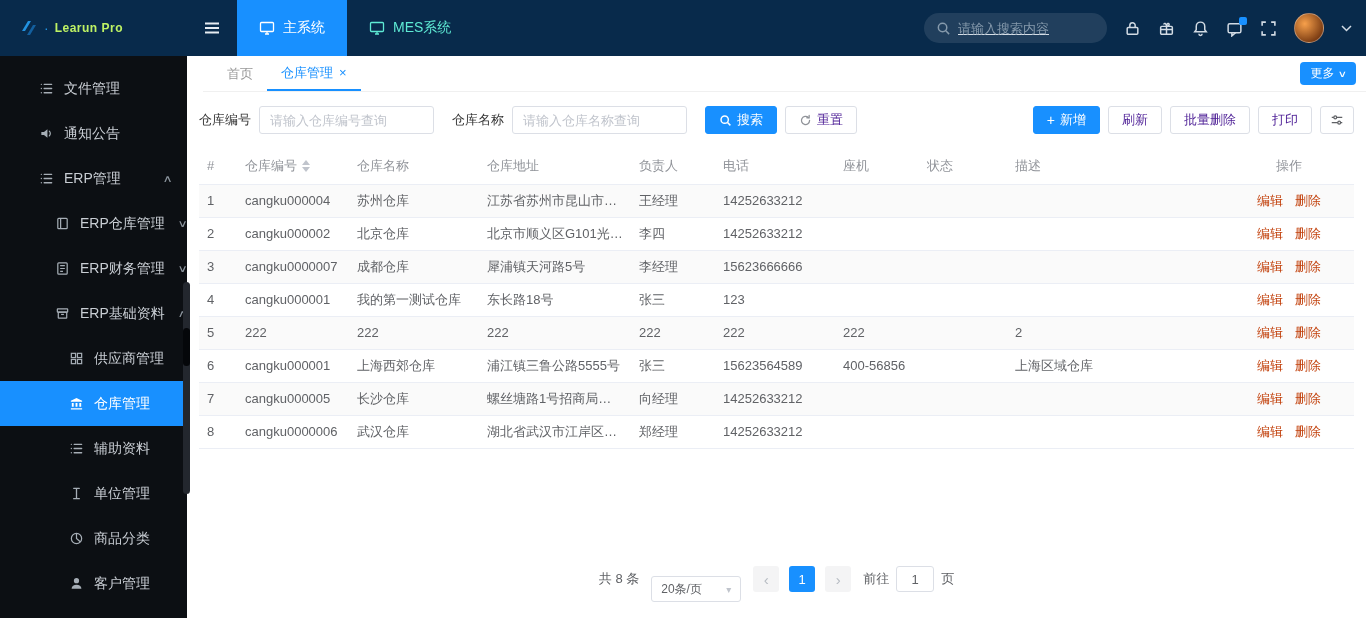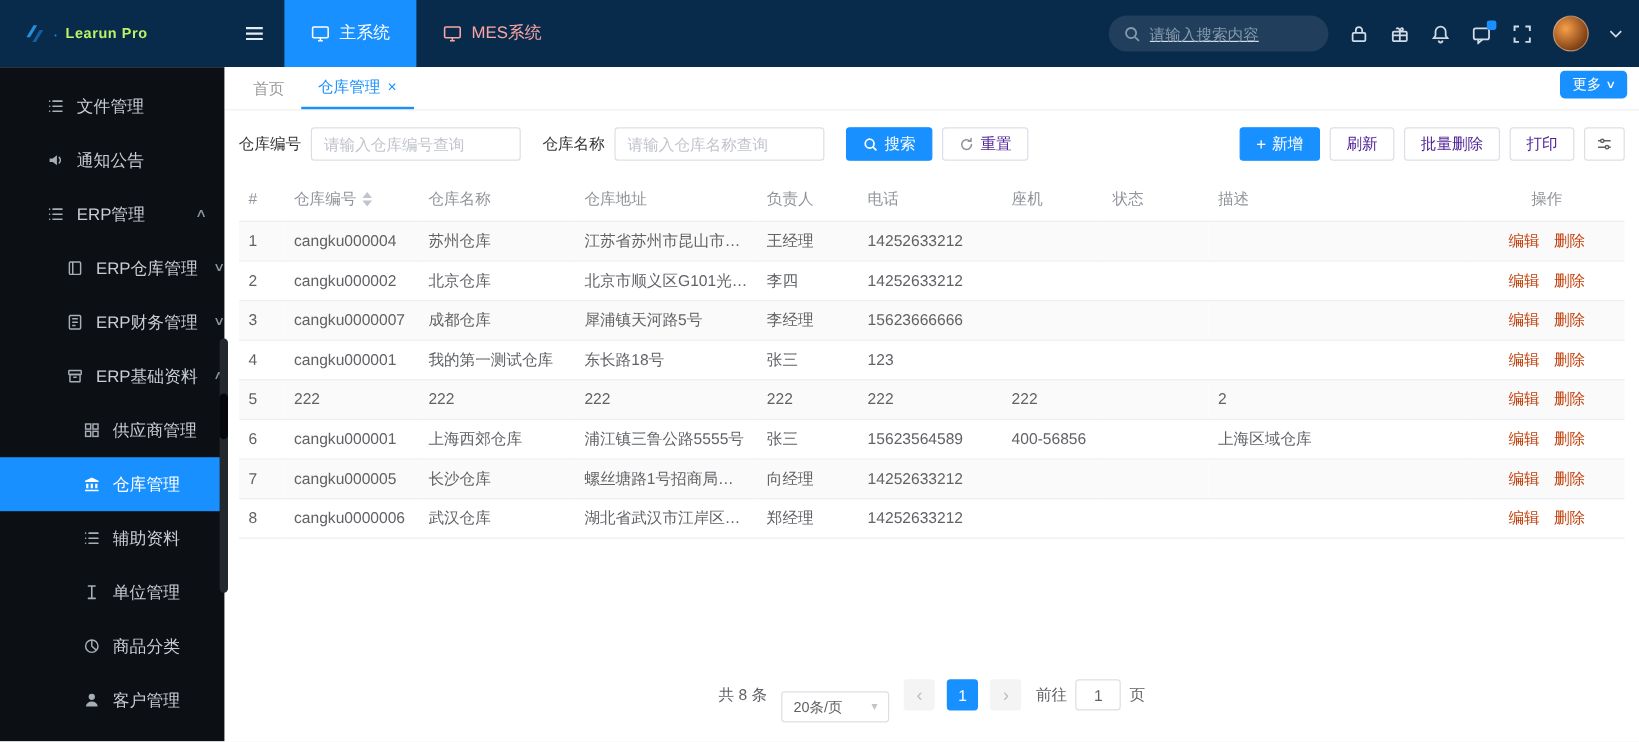--- a/index.html
+++ b/index.html
@@ -6,21 +6,21 @@
   html,body { width:1366px; height:618px; overflow:hidden; }
   body { font-family:"Liberation Sans","DejaVu Sans",sans-serif; }
   .screen { width:1366px; height:618px; display:flex; flex-direction:column; background:#f0f2f5; position:relative; overflow:hidden; }
 
   
   .topbar { height:56px; background:#082a4b; display:flex; align-items:center; flex-shrink:0; color:#d6dee6; }
   .logo { width:187px; height:56px; display:flex; align-items:center; padding-left:18px; gap:6px; flex-shrink:0; }
   .logo-text { color:#bef264; font-size:12px; font-weight:bold; letter-spacing:.5px; }
   .logo-dot { color:#2292e0; font-size:14px; }
   .hamburger { padding:0 16px; height:56px; display:flex; align-items:center; cursor:pointer; }
-  .nav-item { height:56px; display:flex; align-items:center; gap:8px; padding:0 22px; font-size:14px; color:#fca5a5; cursor:pointer; }
+  .nav-item { height:56px; display:flex; align-items:center; gap:8px; padding:0 22px; font-size:14px; color:#5eead4; cursor:pointer; }
   .nav-item.active { background:#1890ff; color:#fff; }
   .topbar-right { margin-left:auto; display:flex; align-items:center; gap:17px; padding-right:14px; }
   .hsearch { width:183px; height:30px; background:rgba(255,255,255,.10); border-radius:15px; display:flex; align-items:center; padding:0 12px; gap:7px;text-decoration:underline; }
   .hsearch input { background:transparent; border:none; outline:none; color:#c5d2de; font-size:13px; width:130px; }
   .hsearch input::placeholder { color:#869aac; }
   .hicon { display:flex; align-items:center; cursor:pointer; position:relative; }
   .msg-badge { position:absolute; top:-3px; right:-4px; width:8px; height:8px; background:#1890ff; border-radius:2px; }
   .avatar { width:30px; height:30px; border-radius:50%; background:radial-gradient(circle at 35% 35%, #f7a04b, #7a3b12 75%); border:1px solid rgba(255,255,255,.35); cursor:pointer; }
 
   
@@ -35,21 +35,21 @@
   .menu-item.active .mi-icon { color:#fff; }
   .arrow { font-size:10px; color:#8b949d; transform:scaleX(1.4); }
   .arrow.far { margin-left:auto; }
   .arrow.near { margin-left:4px; }
 
   .side-scroll-track { position:absolute; left:183px; top:282px; width:7px; height:212px; background:#23272e; border-radius:4px; z-index:5; }
   .side-scroll-thumb { position:absolute; left:183px; top:328px; width:7px; height:38px; background:#05070a; border-radius:4px; z-index:6; }
 
   
   .main { flex:1; display:flex; flex-direction:column; background:#fff; min-width:0; }
-  .tabbar { height:36px; background:#fff; display:flex; align-items:center; padding:0 10px; border-bottom:1px solid #f0f0f0; flex-shrink:0; }
+  .tabbar { height:36px; background:#fff; display:flex; align-items:flex-end; padding:0 10px; border-bottom:1px solid #f0f0f0; flex-shrink:0;margin-left:16px; }
   .tab { padding:0 14px; height:35px; display:flex; align-items:center; gap:6px; font-size:13px; color:#999; cursor:pointer; }
   .tab.active { color:#1890ff; border-bottom:2px solid #1890ff; }
   .tab-close { font-size:13px; line-height:1; }
   .more-btn { margin-left:auto; margin-bottom:6px; background:#1890ff; color:#fff; font-size:12px; height:23px; padding:0 10px; border-radius:4px; display:flex; align-items:center; gap:5px; cursor:pointer; }
   .more-caret { font-size:9px; transform:scaleX(1.4); }
 
   .content { flex:1; display:flex; flex-direction:column; padding:14px 12px 6px; min-height:0; }
   .filter-row { display:flex; align-items:center; flex-shrink:0; }
   .f-label { font-size:13px; color:#333; margin-right:8px; }
   .f-input { width:175px; height:28px; border:1px solid #dcdfe6; border-radius:3px; padding:0 10px; font-size:13px; color:#606266; outline:none; margin-right:18px; }

